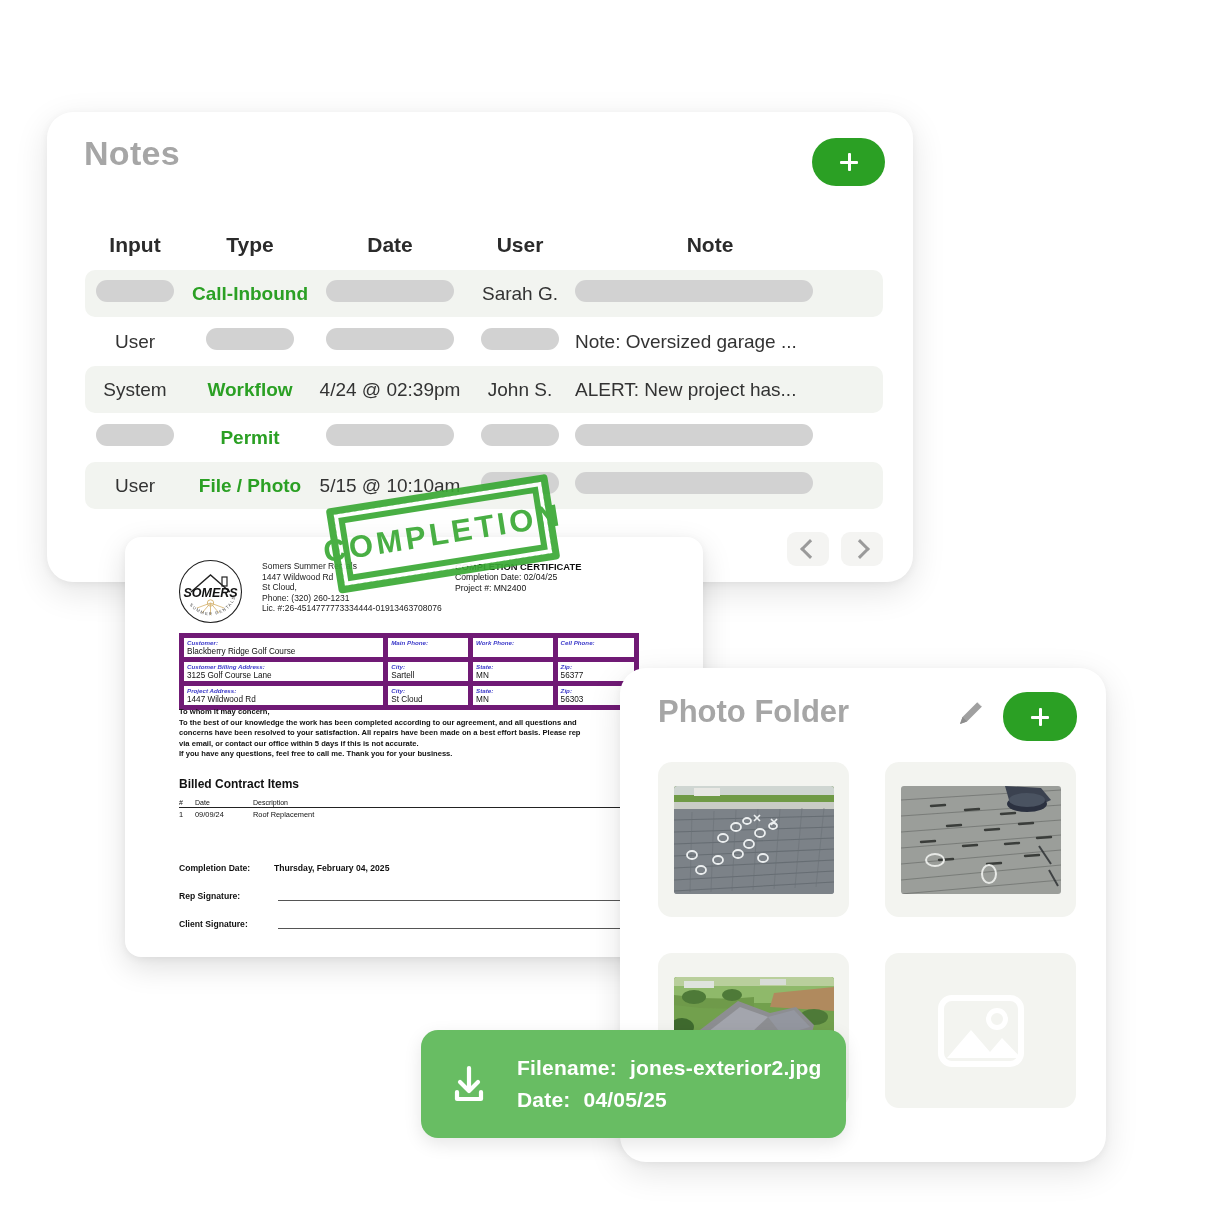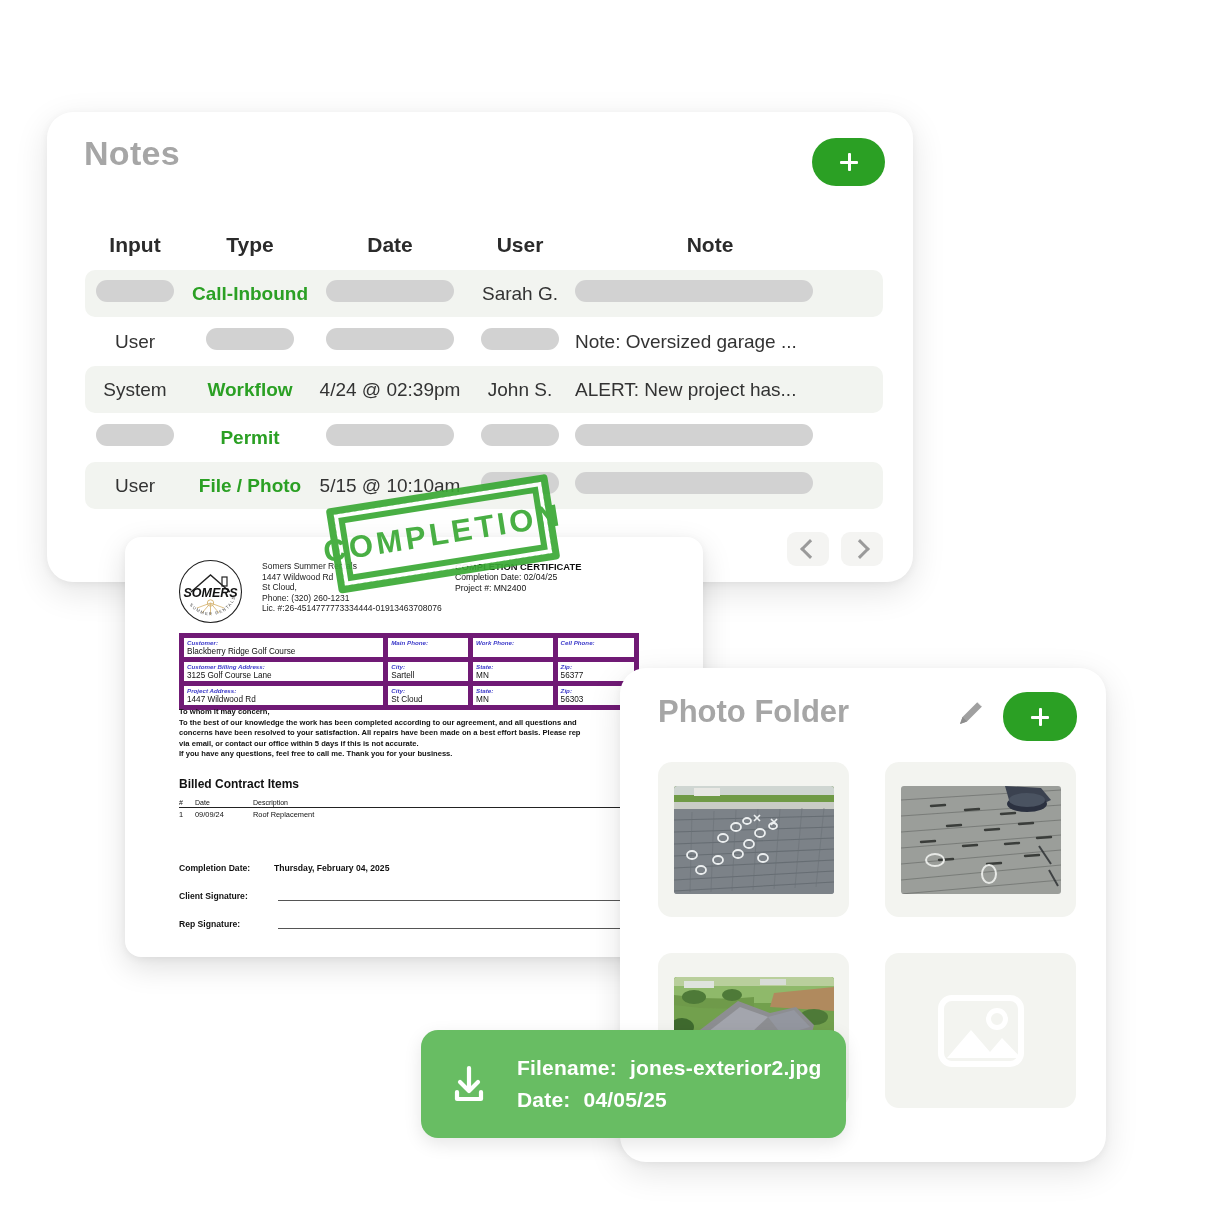--- a/index.html
+++ b/index.html
@@ -344,25 +344,25 @@
           <div class="cs">Roof Replacement</div>
         </div>
       </div>
 
       <div class="sig">
         <div class="sig-row">
           <div class="sig-lab">Completion Date:</div>
           <div class="sig-val">Thursday, February 04, 2025</div>
         </div>
         <div class="sig-row">
+          <div class="sig-lab">Rep Signature:</div>
+          <div class="sig-line"></div>
+        </div>
+        <div class="sig-row">
           <div class="sig-lab">Client Signature:</div>
-          <div class="sig-line"></div>
-        </div>
-        <div class="sig-row">
-          <div class="sig-lab">Rep Signature:</div>
           <div class="sig-line"></div>
         </div>
       </div>
 
     </div>
   </section>
 
   <div class="stamp">
     <div class="stamp-box">
       <span class="stamp-txt">COMPLETION</span>

